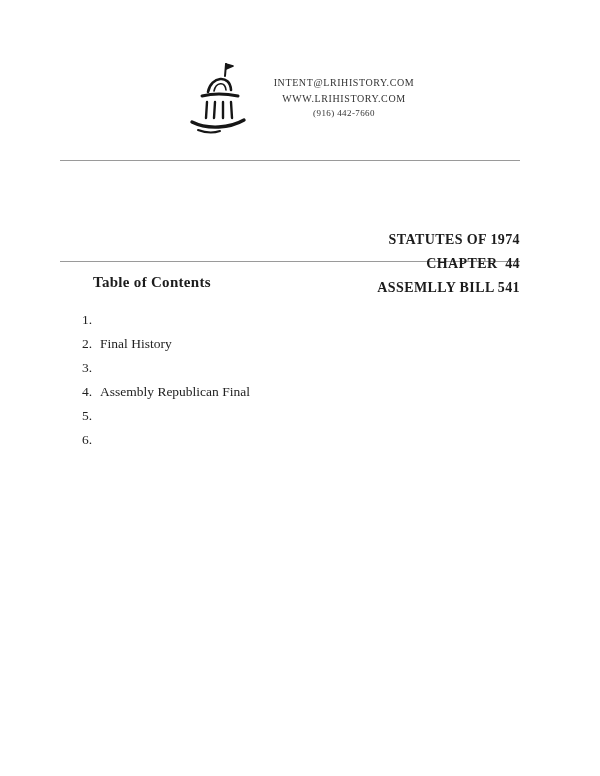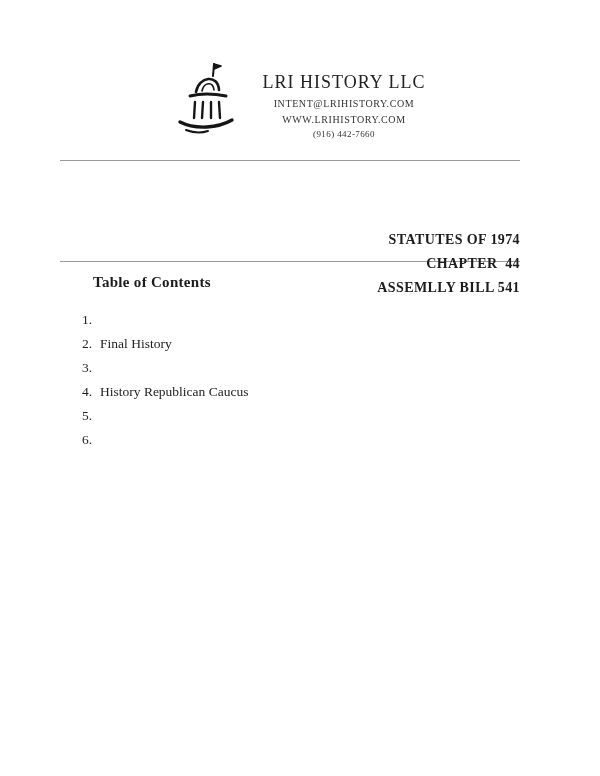--- a/index.html
+++ b/index.html
@@ -138,21 +138,20 @@
           <path d="M29 42 L28 58" stroke-width="2.4"></path>
           <path d="M37 42 L37 58" stroke-width="2.4"></path>
           <path d="M45 42 L46 58" stroke-width="2.4"></path>
 
           <path d="M6 62 C22 70, 44 68, 58 60" stroke-width="3.4"></path>
           <path d="M12 70 C20 73, 28 73, 34 71" stroke-width="2"></path>
         </g>
       </svg>
     </div>
     <div class="lh-text">
-      <div class="company-name">LRI HISTORY LLC</div>
       <div class="contact-line">INTENT@LRIHISTORY.COM</div>
       <div class="contact-line">WWW.LRIHISTORY.COM</div>
       <div class="phone-line">(916) 442-7660</div>
     </div>
   </div>
 
   <div class="rule rule-top"></div>
   <div class="rule rule-bottom"></div>
 
   <div class="reference">
@@ -169,21 +168,21 @@
     </div>
     <div class="toc-item">
       <span class="toc-num">2.</span>
       <span class="toc-label">Final History</span>
     </div>
     <div class="toc-item">
       <span class="toc-num">3.</span>
     </div>
     <div class="toc-item">
       <span class="toc-num">4.</span>
-      <span class="toc-label">History Republican Caucus</span>
+      <span class="toc-label">Assembly Republican Final</span>
     </div>
     <div class="toc-item">
       <span class="toc-num">5.</span>
     </div>
     <div class="toc-item">
       <span class="toc-num">6.</span>
     </div>
   </div>
 
 </div>

